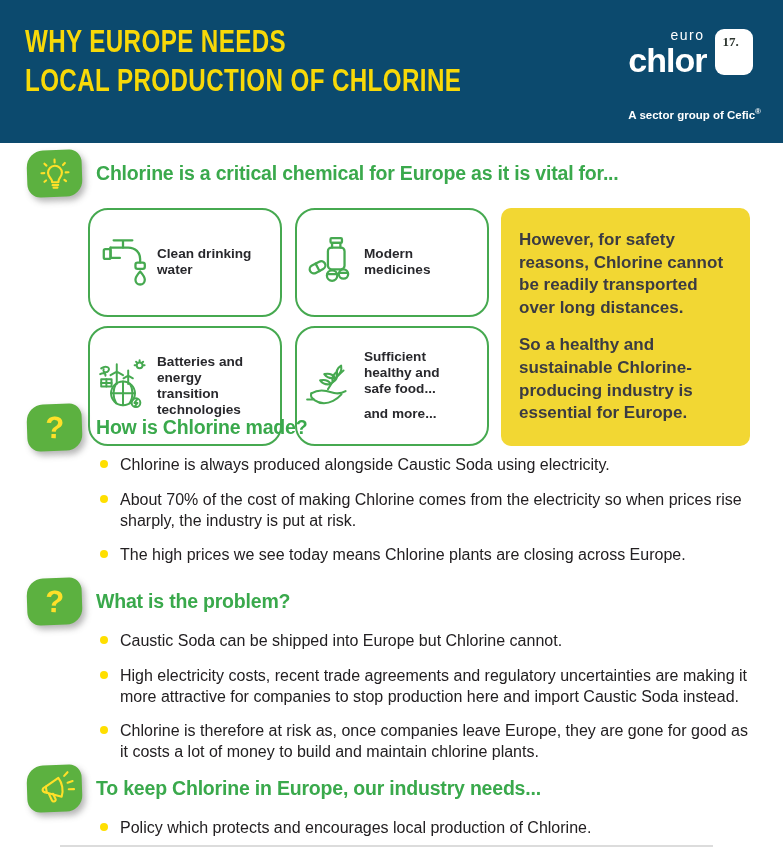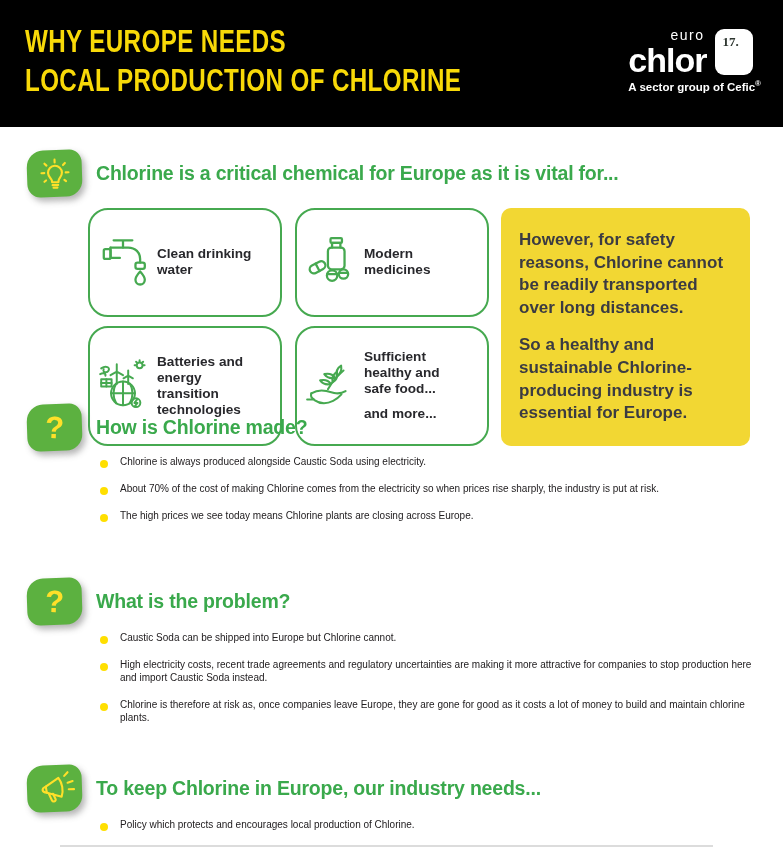--- a/index.html
+++ b/index.html
@@ -9,22 +9,22 @@
     width: 783px; height: 848px;
     background: #ffffff;
     overflow: hidden;
     font-family: "Liberation Sans", sans-serif;
     color: #232022;
   }
 
   
   .header {
     position: absolute; top:0; left:0;
-    width: 783px; height: 127px;
-    background: #000000;
+    width: 783px; height: 143px;
+    background: #0c4a6e;
   }
   .title {
     position: absolute; left: 25px; top: 22px;
     color: #f8d908;
     font-weight: 700;
     font-size: 31px;
     line-height: 1.27;
     letter-spacing: .5px;
     transform: scaleX(.78);
     transform-origin: left top;
@@ -35,21 +35,21 @@
   .chlor-block { position: relative; padding-top: 17px; }
   .euro { position: absolute; top: 0; right: 2px; font-size: 14px; letter-spacing: 1.5px; font-weight: 400; }
   .chlor { font-weight: 700; font-size: 34px; letter-spacing: -1px; line-height: .95; }
   .badge {
     width: 38px; height: 46px; margin-left: 9px; margin-top: 2px;
     background: #ffffff; border-radius: 9px;
     color: #2e3630; font-weight: 700; font-size: 13px;
     padding: 5px 0 0 7px;
     font-family: Liberation Serif, serif;
   }
-  .tagline { margin-top: 3px; font-size: 11.5px; font-weight: 700; }
+  .tagline { margin-top: 31px; font-size: 11.5px; font-weight: 700; }
   .tagline sup { font-size: 8px; }
 
   
   .sec { position: absolute; left: 27px; display: flex; align-items: center; }
   .icon-badge {
     flex: none;
     width: 55px; height: 47px;
     background: #5cb140;
     border-radius: 30% 22% 30% 24% / 36% 28% 34% 28%;
     box-shadow: 3px 4px 6px rgba(90,90,90,.45);
@@ -77,21 +77,21 @@
     width: 249px; margin-left: 12px; align-self: flex-start;
     background: #f2d733; border-radius: 10px;
     padding: 21px 18px;
     color: #3b3b42; font-weight: 700; font-size: 17px; line-height: 1.33;
   }
   .callout p { margin: 0; }
   .callout p + p { margin-top: 15px; }
 
   
   .bullets { position: absolute; left: 100px; list-style: none; margin: 0; padding: 0; width: 658px; }
-  .bullets li { display: flex; margin-bottom: 14px; font-size: 10px; line-height: 1.3; color: #232022; }
+  .bullets li { display: flex; margin-bottom: 14px; font-size: 16px; line-height: 1.3; color: #232022; }
   .dot { flex: none; width: 8px; height: 8px; border-radius: 50%; background: #ffdf00; margin: 5px 12px 0 0; }
 
   .bottom-divider {
     position: absolute; left: 60px; top: 845px;
     width: 653px; height: 2px; background: #dcdcdc;
   }
 </style>
 </head>
 <body>
 

